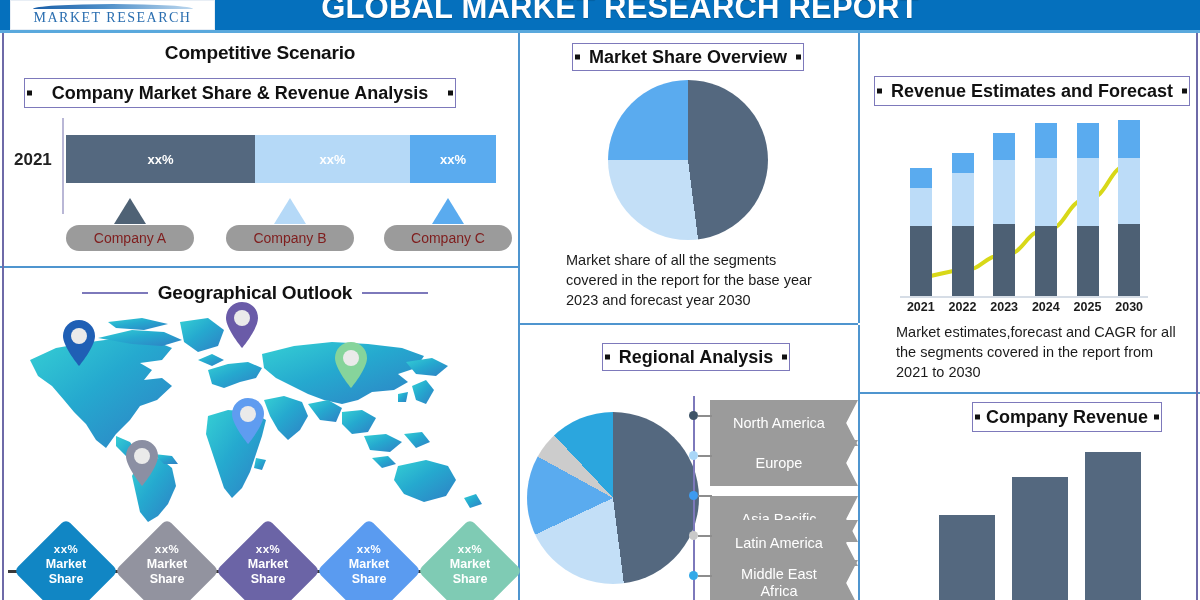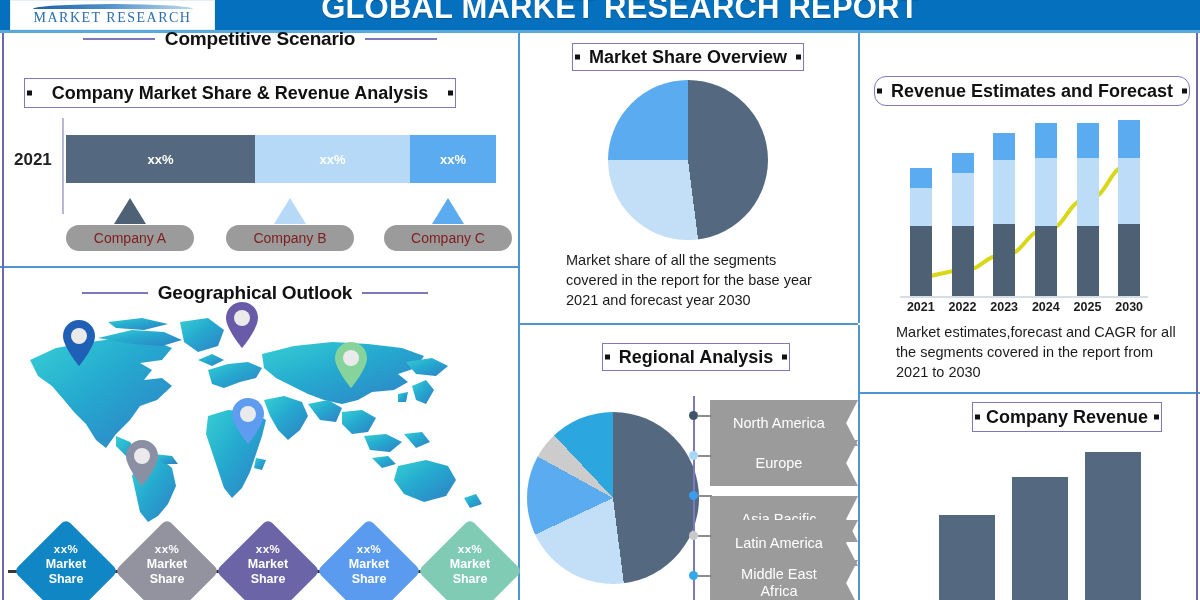--- a/index.html
+++ b/index.html
@@ -138,21 +138,21 @@
   <div class="vline" style="left:518px; top:33px; height:290px;"></div>
   <div class="vline" style="left:518px; top:325px; height:275px;"></div>
   <div class="vline" style="left:858px; top:33px; height:290px;"></div>
   <div class="vline" style="left:858px; top:325px; height:275px;"></div>
   <div class="hline" style="left:0px; top:266px; width:518px;"></div>
   <div class="hline" style="left:518px; top:323px; width:340px;"></div>
   <div class="hline" style="left:860px; top:392px; width:340px;"></div>
   <div class="vline-p" style="left:1196px; top:33px; height:567px;"></div>
   <div class="vline-p" style="left:2px; top:33px; height:567px;"></div>
 
-  <div class="sec-head" style="left:60px; top:26px; width:400px; height:26px;">
+  <div class="sec-head" style="left:60px; top:40px; width:400px; height:26px;flex-direction:column;">
     <span class="rule" style="width:72px;"></span>
     <span class="txt">Competitive Scenario</span>
     <span class="rule" style="width:72px;"></span>
   </div>
 
   <div class="boxed" style="left:24px; top:78px; width:432px; height:30px;align-items:center;">
     <span>Company Market Share &amp; Revenue Analysis</span>
   </div>
 
   <div class="cs-axis" style="left:62px; top:118px; height:96px;"></div>
@@ -183,24 +183,24 @@
   <div class="pill" style="left:226px; top:225px; width:128px;">
     <span>Company B</span>
     </div>
 
   <div class="boxed" style="left:572px; top:43px; width:232px; height:28px;">
     <span>Market Share Overview</span>
   </div>
 
   <div class="pie" id="msoPie" style="left: 608px; top: 80px; width: 160px; height: 160px; background: conic-gradient(rgb(84, 104, 127) 0deg, rgb(84, 104, 127) 172.8deg, rgb(195, 223, 247) 172.8deg, rgb(195, 223, 247) 270deg, rgb(90, 171, 239) 270deg, rgb(90, 171, 239) 360deg);"></div>
 
-  <div class="caption" style="left:566px; top:250px; width:256px;">Market share of all the segments covered in the report for the base year 2021 and forecast year 2030</div>
-
-
-  <div class="boxed" style="left:874px; top:76px; width:316px; height:30px;border-radius:12px;">
+  <div class="caption" style="left:566px; top:250px; width:256px;">Market share of all the segments covered in the report for the base year 2023 and forecast year 2030</div>
+
+
+  <div class="boxed" style="left:874px; top:76px; width:316px; height:30px;">
     <span>Revenue Estimates and Forecast</span>
   </div>
 
   <div id="sgChart" style="position:absolute; left:900px; top:112px; width:250px; height:185px;">
     <svg id="sgLine" width="250" height="185" style="position:absolute;left:0;top:0;pointer-events:none;">
         <path d="M 20.833333333333332 164.6 C 41.666666666666664 164.6, 41.666666666666664 158.4, 62.5 158.4 C 83.33333333333333 158.4, 83.33333333333333 142.9, 104.16666666666666 142.9 C 125 142.9, 125 118.1, 145.83333333333334 118.1 C 166.66666666666669 118.1, 166.66666666666669 87.10000000000001, 187.5 87.10000000000001 C 208.33333333333331 87.10000000000001, 208.33333333333331 53, 229.16666666666666 53" fill="none" stroke="#d8d818" stroke-width="4" stroke-linecap="round"></path>
       </svg>
   <div class="sg-bar" style="left: 9.83333px; height: 128.957px; top: 56.0429px;">
         <div class="sg-seg" style="height: 54.902%; background: rgb(77, 96, 116);"></div>
         <div class="sg-seg" style="height: 29.4118%; background: rgb(188, 220, 248);"></div>

